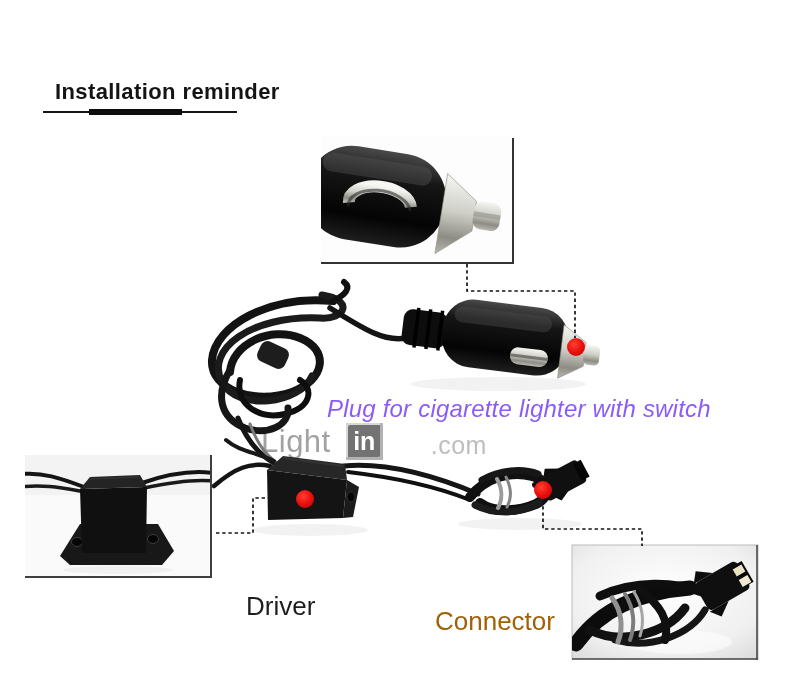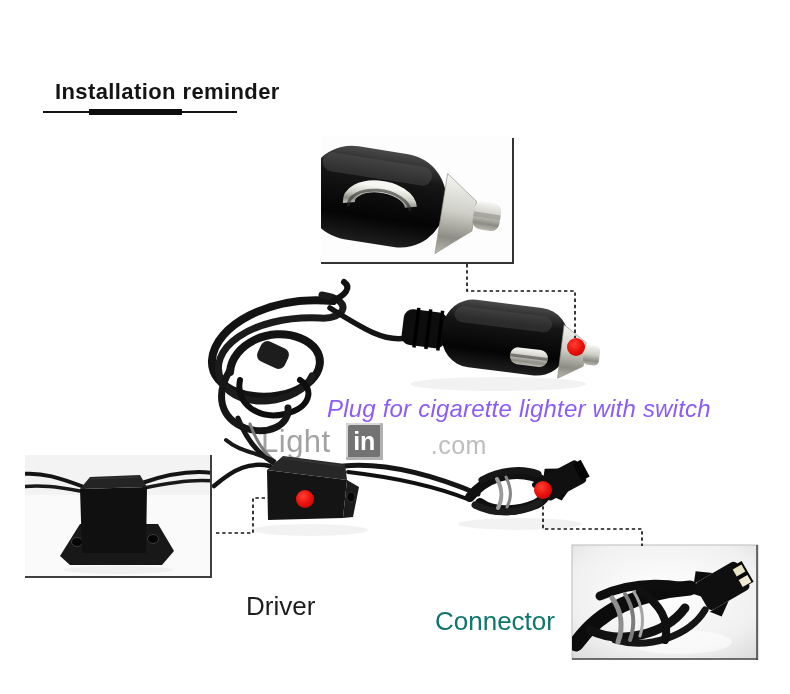--- a/index.html
+++ b/index.html
@@ -30,21 +30,21 @@
     box-shadow: inset -3px -3px 0 #b2b2b2, inset 2px 2px 0 #d8d8d8;
     color:#ffffff; font-size:25px; font-weight:700;
   }
   .wm-com { font-size:25px; color:#bdbdbd; padding-top:7px; letter-spacing:0.5px;margin-left:33px; }
   .label-driver {
     position:absolute; left:246px; top:547px; z-index:3;
     font-size:26px; font-weight:500; color:#1e1e1e;margin-top:44px;
   }
   .label-connector {
     position:absolute; left:435px; top:606px; z-index:3;
-    font-size:26px; font-weight:500; color:#0f766e;
+    font-size:26px; font-weight:500; color:#a16207;
   }
 </style>
 </head>
 <body>
 
 <div class="canvas">
 
   <div class="watermark">
     <span class="wm-text">Light</span>
     <span class="wm-box">in</span>

